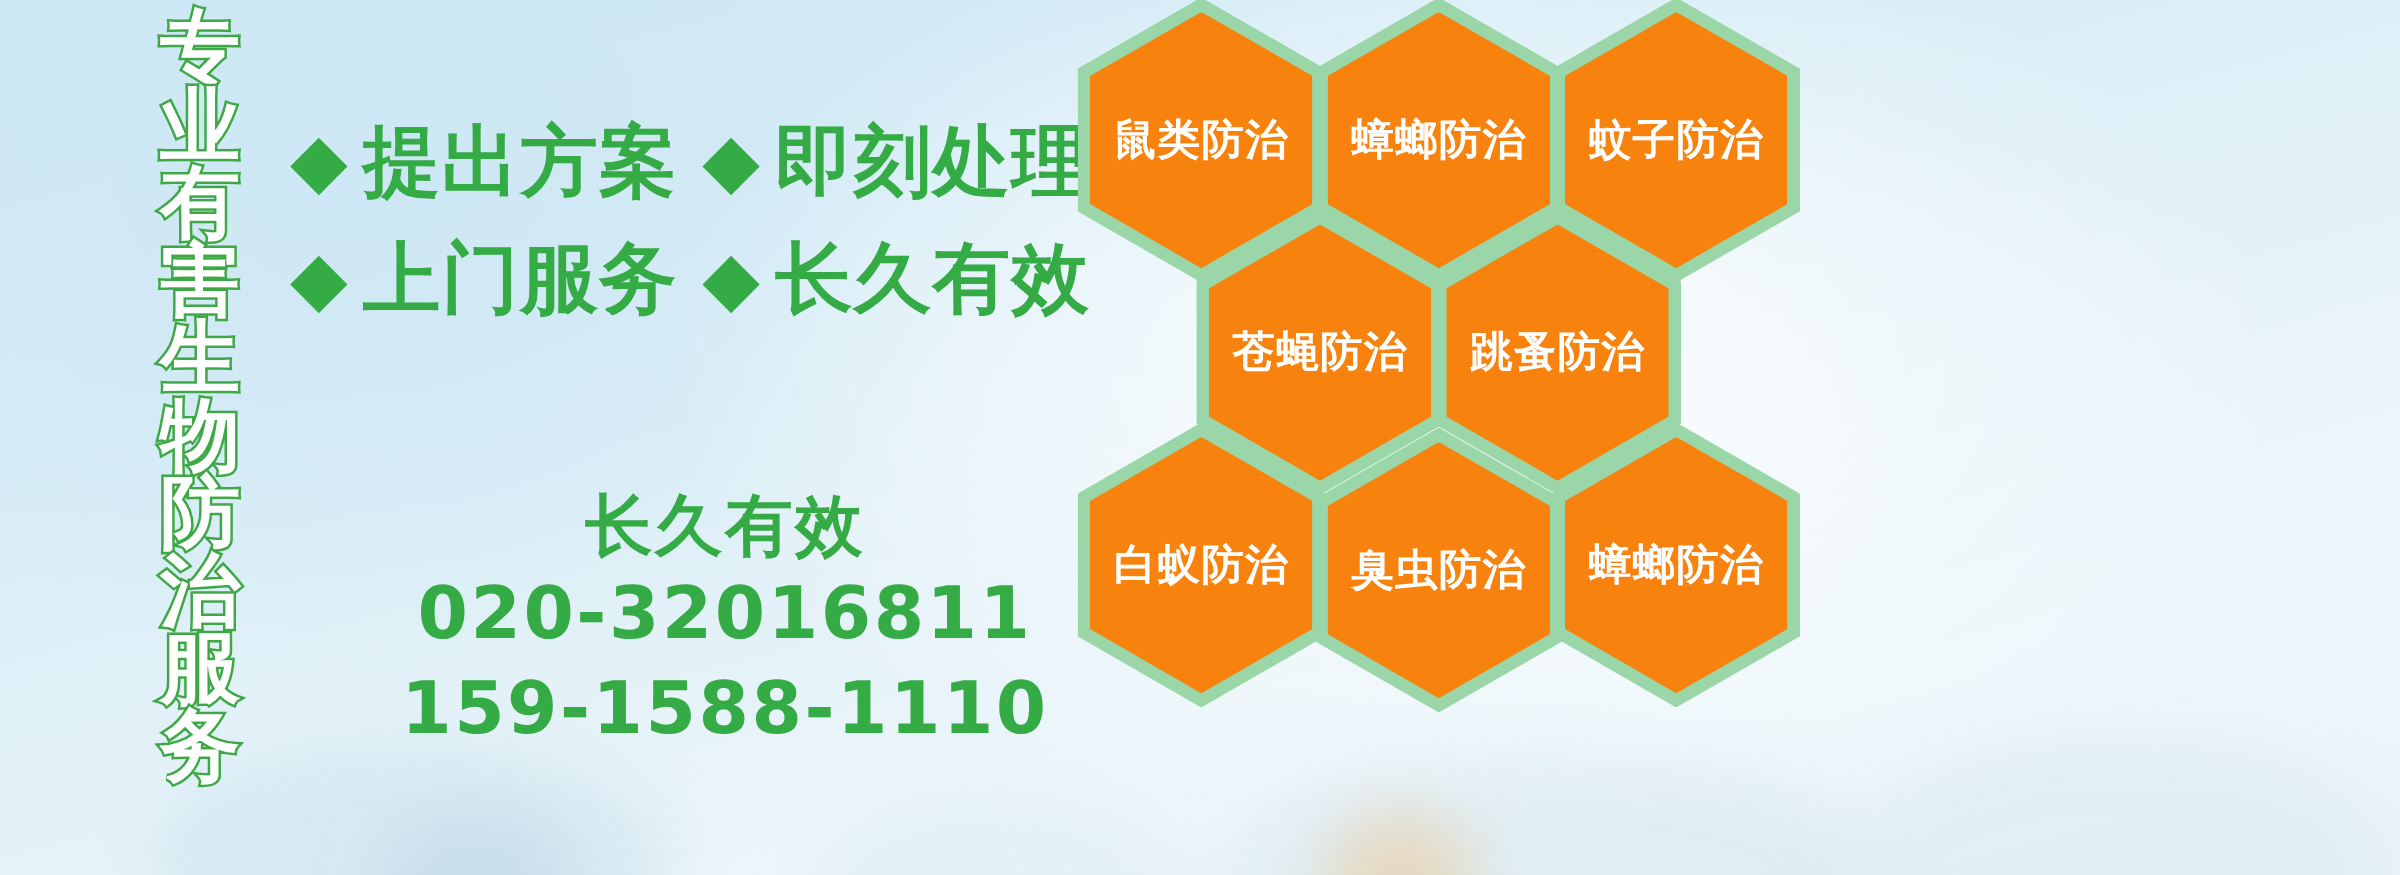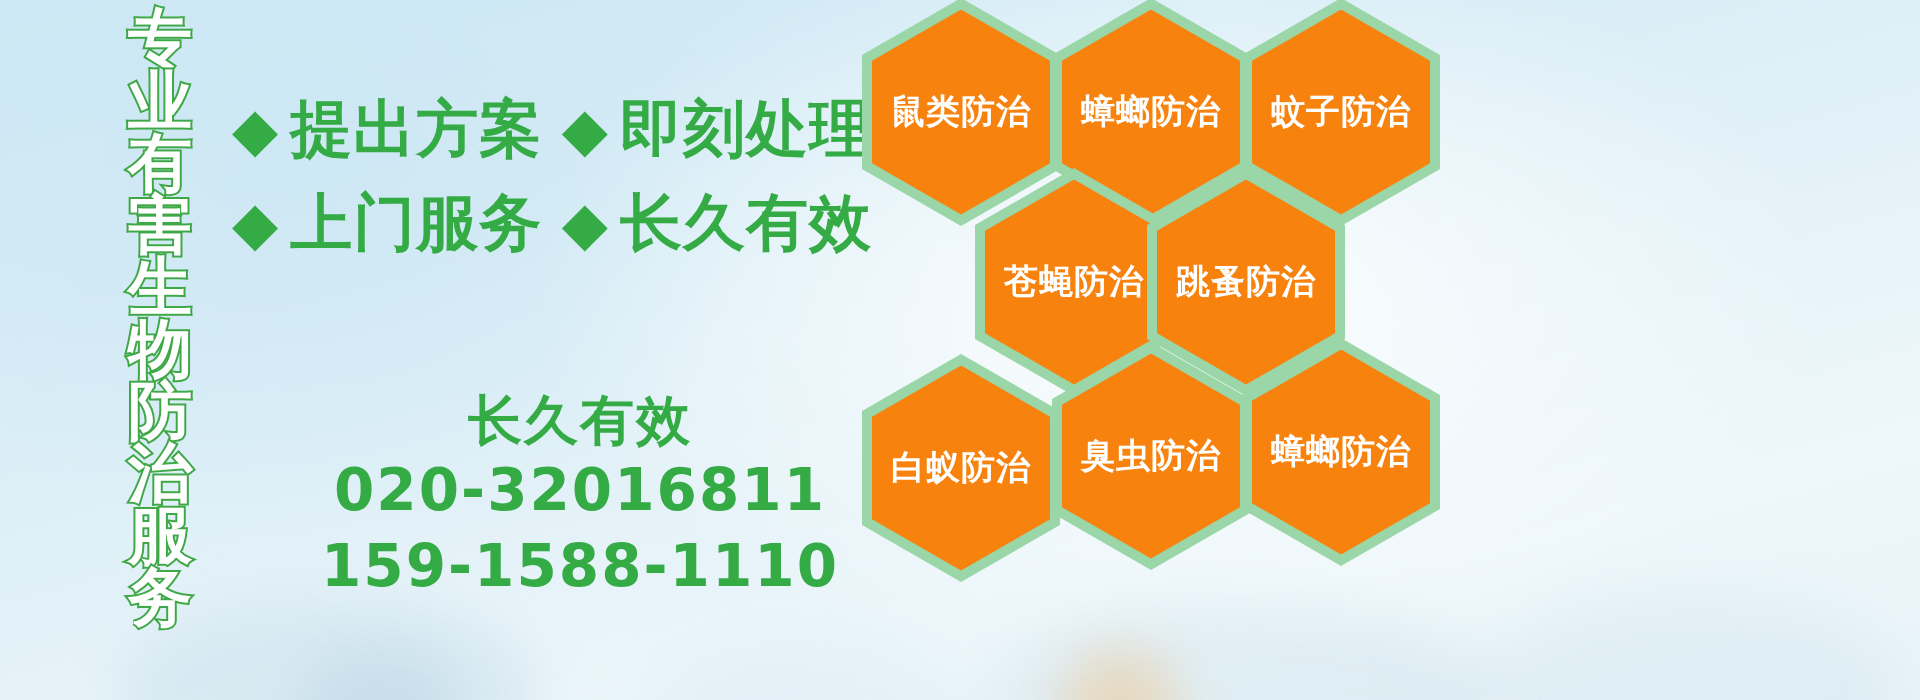--- a/index.html
+++ b/index.html
@@ -85,23 +85,23 @@
     display:flex;align-items:center;justify-content:center;
   }
   .hex-label{
     font-size:34px;font-weight:700;color:#ffffff;letter-spacing:1px;
     white-space:nowrap;text-align:center;
   }
   
   .hex.p0{left:0px;  top:20px;}
   .hex.p1{left:190px;top:20px;}
   .hex.p2{left:380px;top:20px;}
-  .hex.p3{left:113px; top:190px;font-family:Liberation Mono, monospace;}
+  .hex.p3{left:95px; top:190px;font-family:Liberation Mono, monospace;}
   .hex.p4{left:285px;top:190px;align-items:center;}
-  .hex.p5{left:0px;  top:376px;}
+  .hex.p5{left:0px;  top:360px;}
   .hex.p6{left:190px;top:364px;}
   .hex.p7{left:380px;top:360px;}
 </style>
 </head>
 <body>
 
 <div id="banner">
 
   <div class="blob b1"></div>
   <div class="blob b2"></div>

